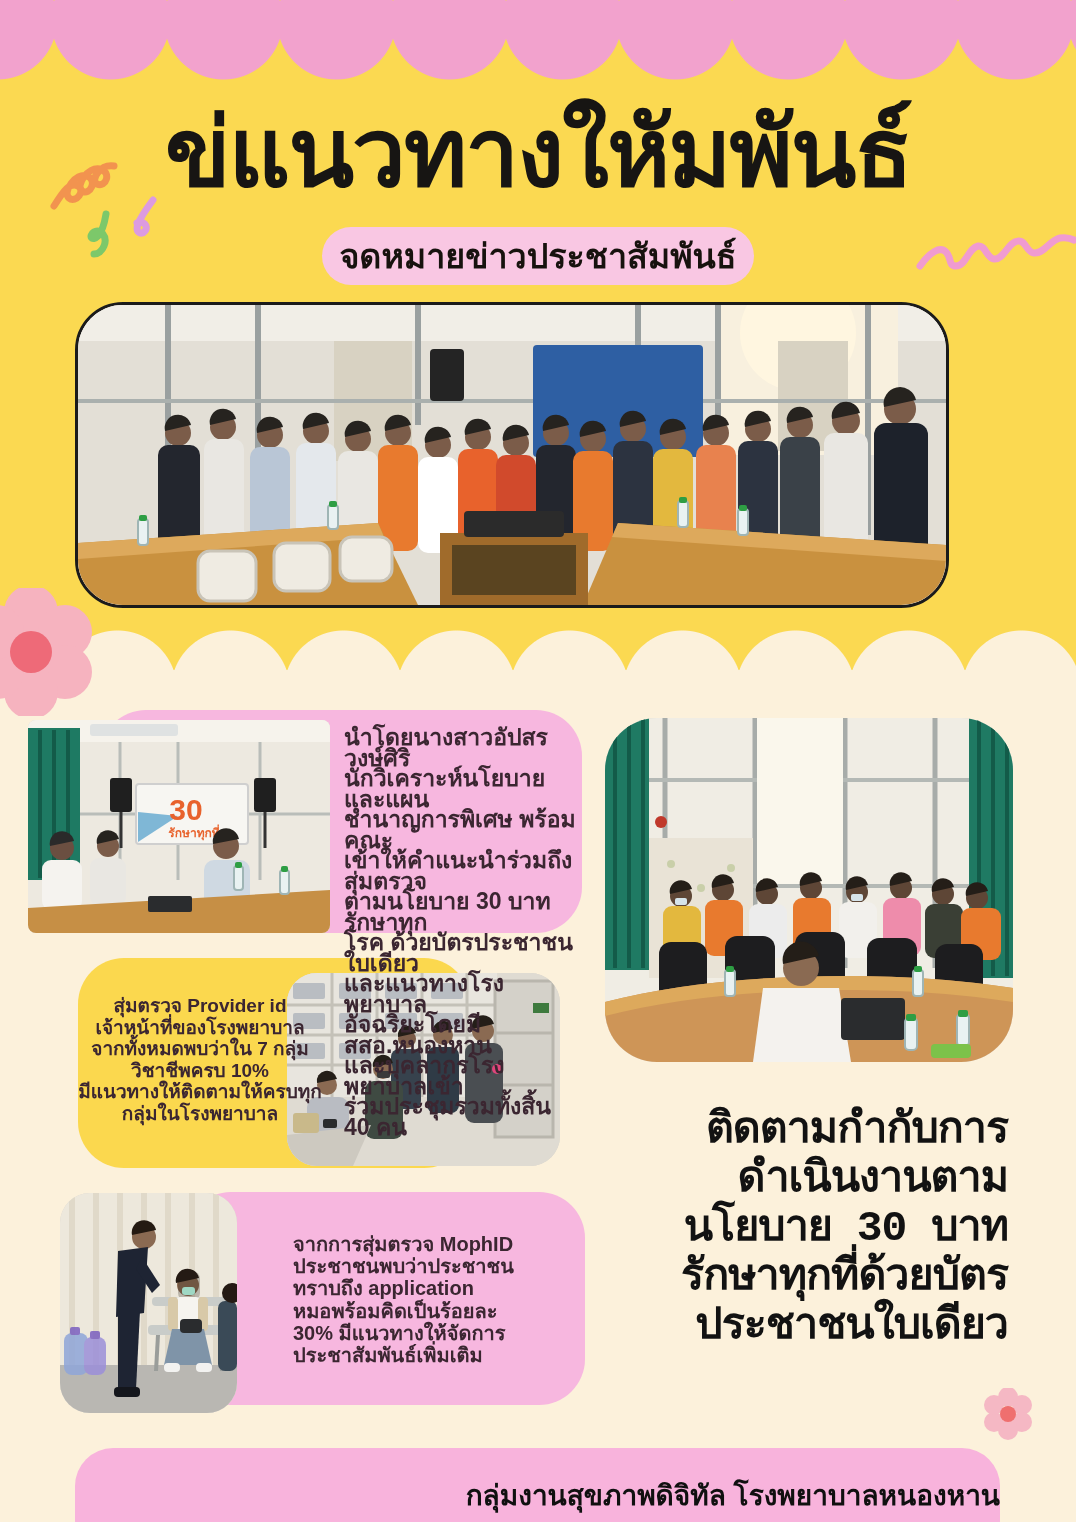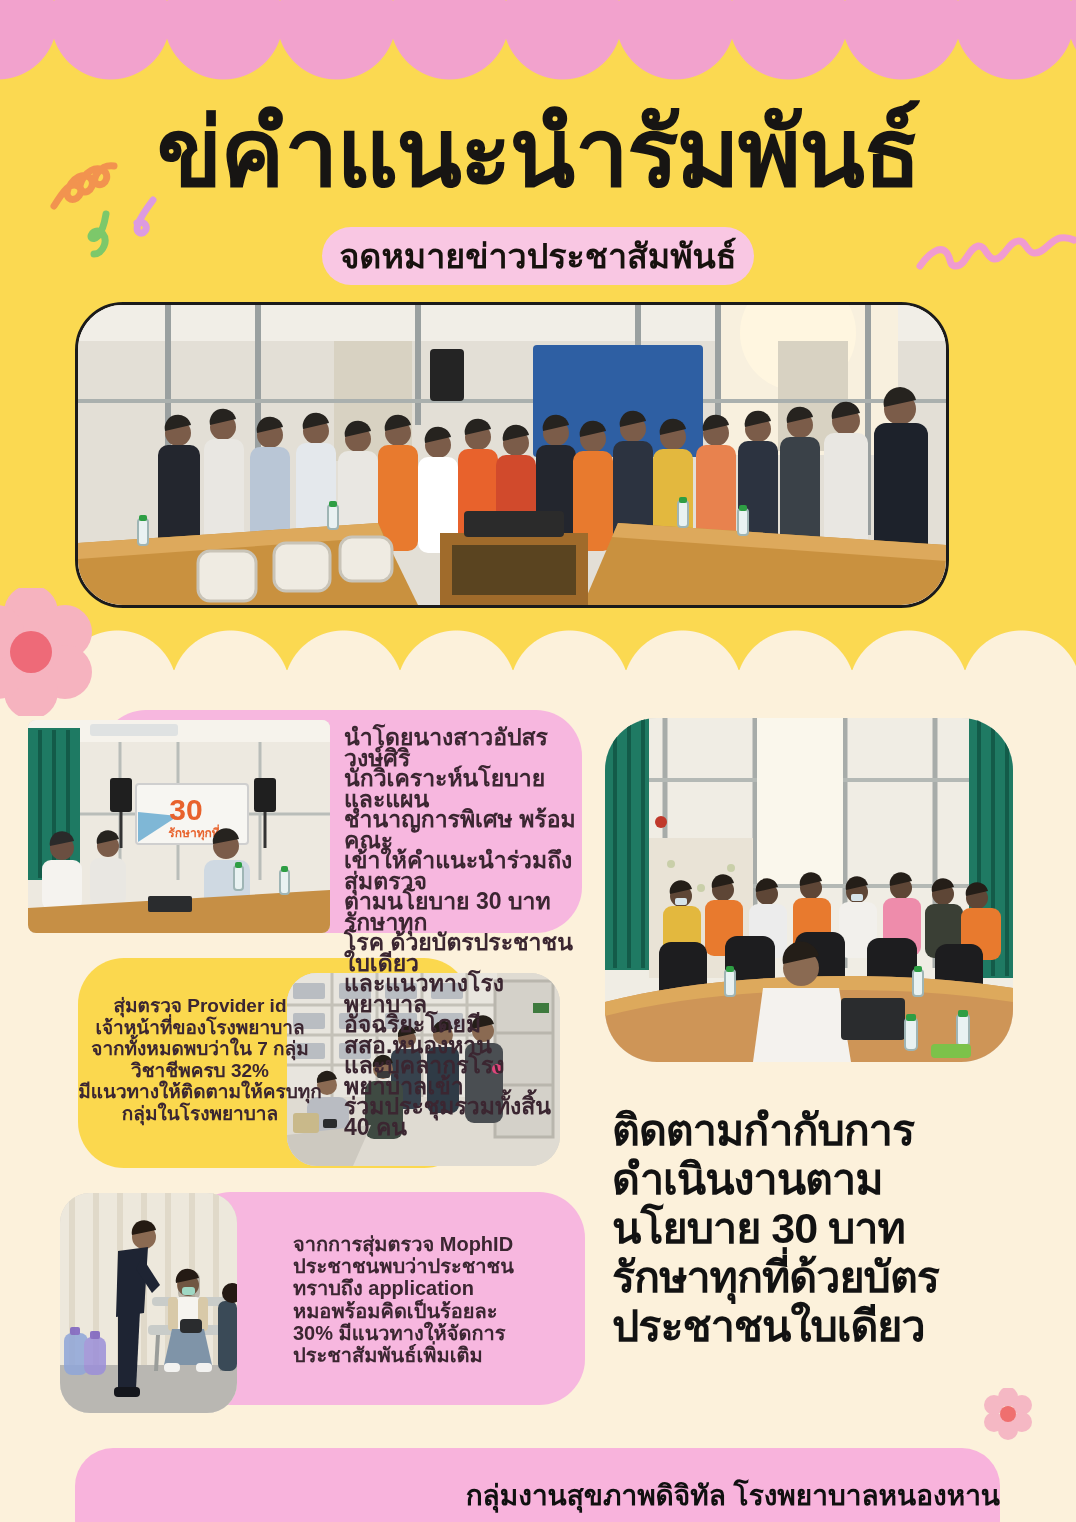--- a/index.html
+++ b/index.html
@@ -42,39 +42,39 @@
   
   .round-box{position:absolute;border-radius:46px;z-index:1;}
   .box-pink1{left:100px;top:710px;width:482px;height:223px;background:#F7B7DF;}
   .box-yellow{left:78px;top:958px;width:392px;height:210px;background:#FBD84E;}
   .box-pink3{left:185px;top:1192px;width:400px;height:213px;background:#F7B7DF;}
   .story{position:absolute;z-index:4;white-space:pre-line;font-weight:700;color:#3B2631;}
   .story-1{left:344px;top:727px;width:232px;font-size:23px;line-height:20.5px;text-align:left;}
   .story-2{left:70px;top:995px;width:260px;font-size:19px;line-height:21.5px;text-align:center;}
   .story-3{left:293px;top:1233px;width:280px;font-size:20px;line-height:22.2px;text-align:left;}
   .headline{
-    position:absolute;left:612px;top:1106px;width:396px;z-index:4;text-align:left;
-    white-space:pre-line;font-size:43px;line-height:49px;font-weight:800;color:#121212;letter-spacing:-1px;
+    position:absolute;left:612px;top:1106px;width:396px;z-index:4;text-align:right;
+    white-space:pre-line;font-size:43px;line-height:49px;font-weight:800;color:#121212;letter-spacing:-1px;font-family:Liberation Mono, monospace;
   }
   
   .footer-bar{position:absolute;left:75px;top:1448px;width:925px;height:110px;border-radius:38px;background:#F8B3DC;z-index:2;}
   .footer-text{
     position:absolute;left:75px;top:1473px;width:925px;z-index:3;text-align:right;
     font-size:28px;font-weight:700;color:#101010;
   }
 </style>
 </head>
 <body>
 
 <div class="poster">
 
   <div class="yellow-top"></div>
   <div class="top-scallop"></div>
 
-  <div class="main-title">ข่คำแนะนำรัมพันธ์</div>
+  <div class="main-title">ข่แนวทางใหัมพันธ์</div>
   <div class="subtitle-pill">
     <span>จดหมายข่าวประชาสัมพันธ์</span>
   </div>
 
   <svg class="decor" style="left:50px;top:160px;" width="80" height="56" viewBox="0 0 80 56">
     <path d="M4 46 C14 30 20 22 28 26 C36 30 26 44 19 38 C12 32 26 12 37 16 C48 20 40 36 32 31 C25 26 38 6 50 9 C62 12 56 28 47 24 C40 20 50 4 64 6" fill="none" stroke="#F2934F" stroke-width="7" stroke-linecap="round"></path>
   </svg>
   <svg class="decor" style="left:86px;top:210px;" width="36" height="48" viewBox="0 0 36 48">
     <path d="M20 4 C18 16 16 22 12 26 C6 32 2 26 8 22 C14 18 22 26 18 36 C16 41 12 44 8 44" fill="none" stroke="#7CC86A" stroke-width="7" stroke-linecap="round"></path>
   </svg>
@@ -419,21 +419,21 @@
         <path d="M30 110 a10 10 0 0 1 20 -4 z" fill="#241E18"></path>
       <rect x="20" y="124" width="42" height="58" rx="10" fill="#B9BCC2"></rect>
       <rect x="36" y="146" width="14" height="9" rx="2" fill="#2A2C2E"></rect>
       <polygon points="0,162 84,152 66,193 0,193" fill="#CDC9C0"></polygon>
       <rect x="6" y="140" width="26" height="20" rx="3" fill="#C9B98A"></rect>
     </svg>
   </div>
   <div class="story story-2">สุ่มตรวจ Provider id
 เจ้าหน้าที่ของโรงพยาบาล
 จากทั้งหมดพบว่าใน 7 กลุ่ม
-วิชาชีพครบ 32%
+วิชาชีพครบ 10%
 มีแนวทางให้ติดตามให้ครบทุก
 กลุ่มในโรงพยาบาล</div>
 
   <div class="headline">ติดตามกำกับการ
 ดำเนินงานตาม
 นโยบาย 30 บาท
 รักษาทุกที่ด้วยบัตร
 ประชาชนใบเดียว</div>
 
   <div class="round-box box-pink3"></div>

